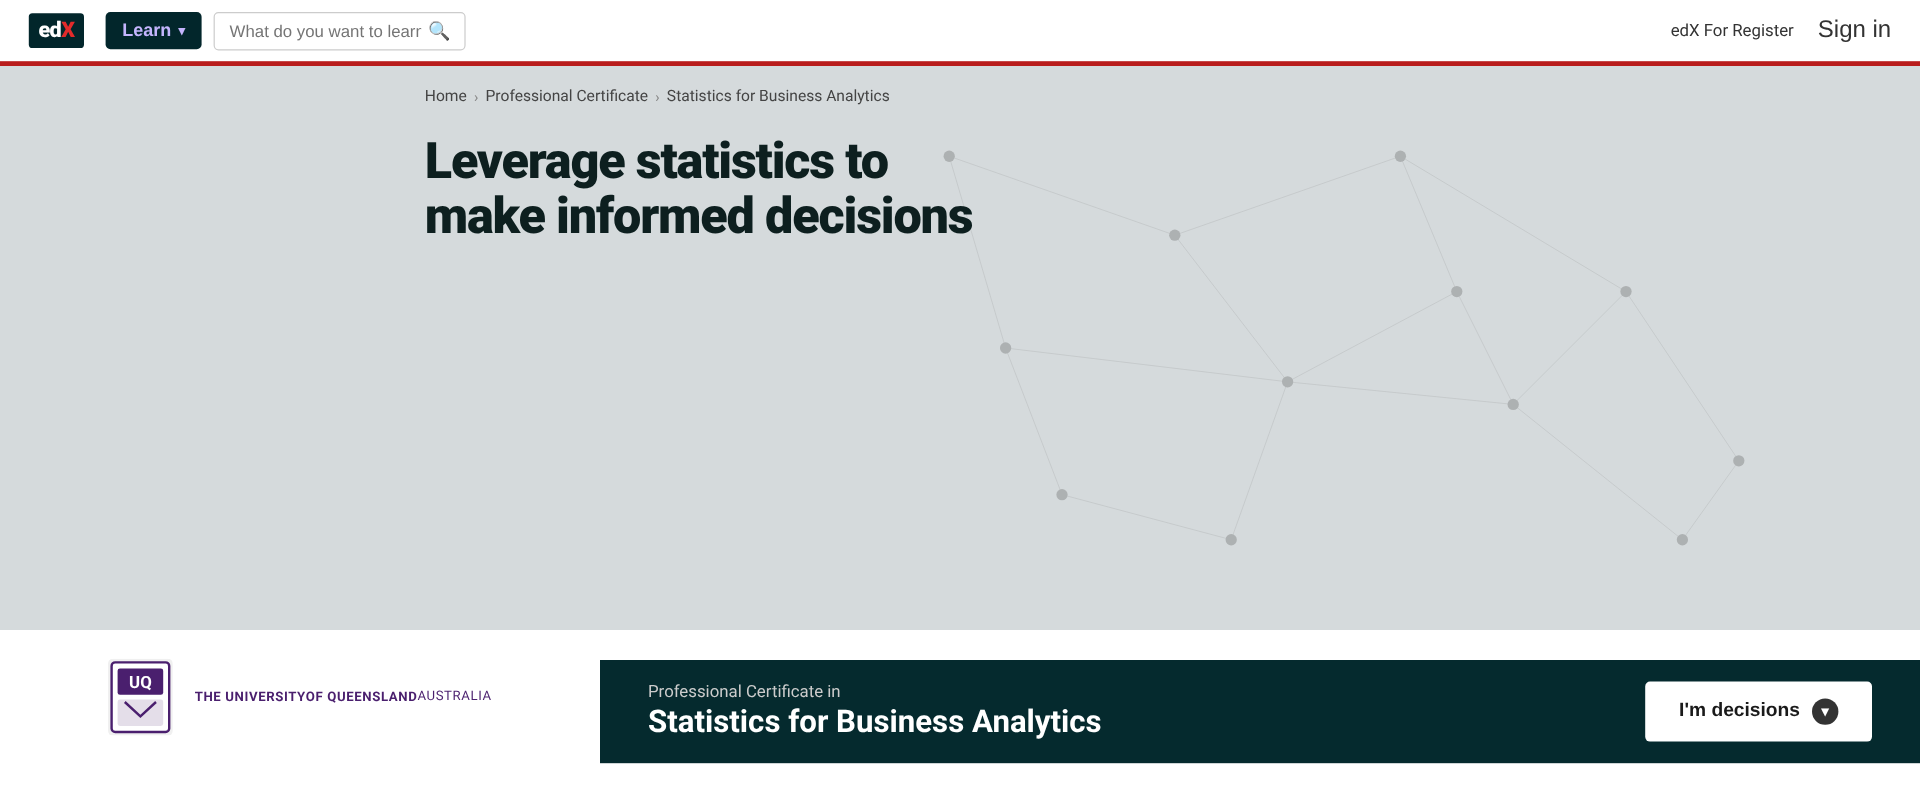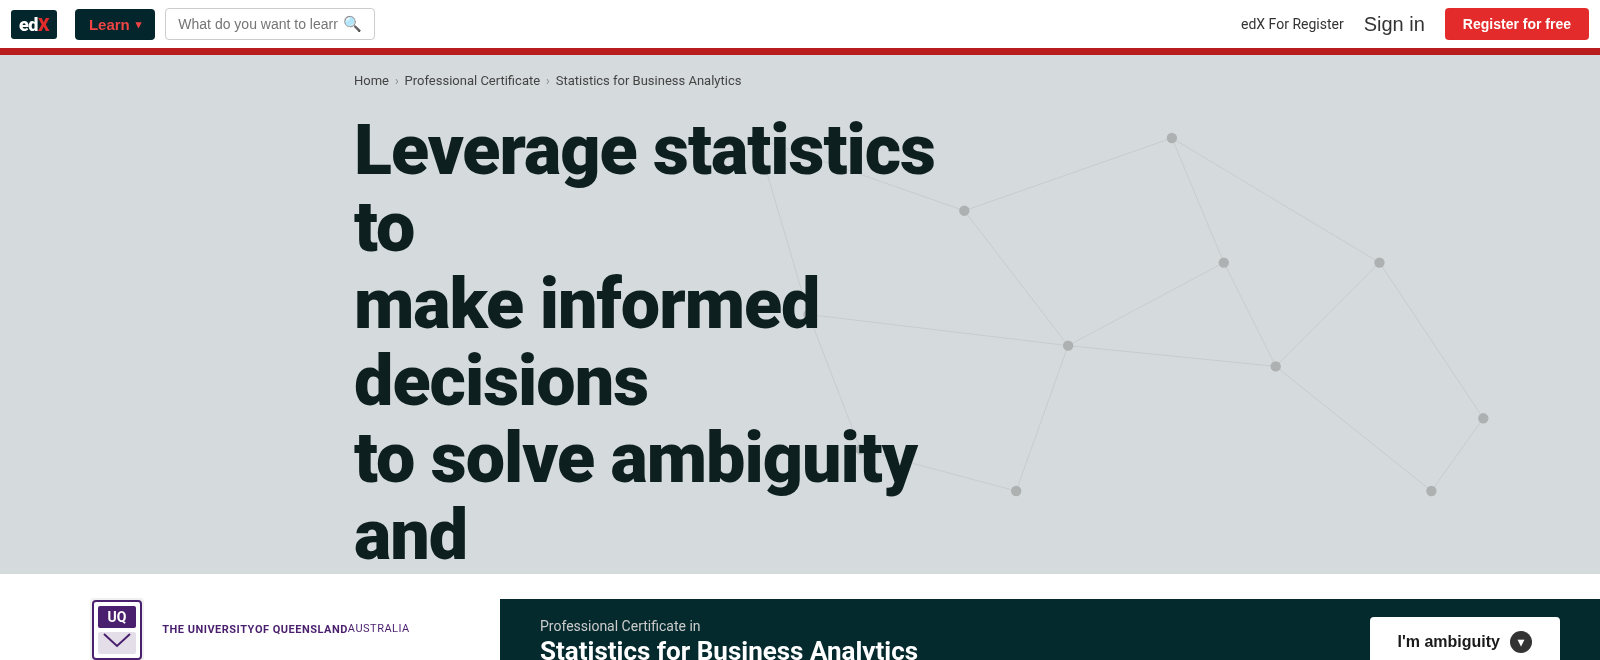--- a/index.html
+++ b/index.html
@@ -4,43 +4,43 @@
   <style>
     * { box-sizing: border-box; margin: 0; padding: 0; }
     body { font-family: -apple-system, BlinkMacSystemFont, 'Segoe UI', Roboto, sans-serif; background: #fff; width: 1600px; }
 
     
     .header {
       display: flex;
       align-items: center;
       height: 55px;
       background: #fff;
-      padding: 0 11px;
-      border-bottom: 7px solid #b91c1c;
+      padding: 0 24px;
+      border-bottom: 4px solid #b91c1c;
       position: relative;
       z-index: 10;
     }
     .logo {
       display: flex;
       align-items: center;
       margin-right: 8px;
     }
     .logo-box {
       background: #02262b;
       color: #fff;
       font-weight: 900;
       font-size: 18px;
       padding: 4px 8px;
       border-radius: 3px;
       letter-spacing: -0.5px;
     }
     .logo-box span { color: #e32b2b; }
     .learn-btn {
       background: #02262b;
-      color: #ef4444;
+      color: #c4b5fd;
       border: none;
       border-radius: 4px;
       padding: 7px 14px;
       font-size: 15px;
       font-weight: 600;
       cursor: pointer;
       display: flex;
       align-items: center;
       gap: 6px;
       margin-left: 10px;
@@ -138,21 +138,21 @@
     }
     .breadcrumb a { color: #444; text-decoration: none; }
     .breadcrumb .sep { color: #888; font-size: 12px; }
     .hero-content {
       position: relative;
       z-index: 2;
       padding: 24px 0 0 310px;
       max-width: 900px;
     }
     .hero-title {
-      font-size: 70px;
+      font-size: 42px;
       font-weight: 900;
       color: #0d1f1f;
       line-height: 1.1;
       letter-spacing: -1px;
     }
 
     
     .cert-bar {
       display: flex;
       align-items: stretch;
@@ -279,21 +279,20 @@
     <span>Learn</span>
     <span class="chevron">▾</span>
   </button>
   <div class="search-bar">
     <input type="text" placeholder="What do you want to learn?" style="">
     <button class="search-icon-btn">🔍</button>
   </div>
   <div class="header-right">
     <a class="header-link">edX For Register</a>
     <button class="sign-in-btn">Sign in</button>
-    <button class="register-btn">Register for free</button>
   </div>
 </header>
 
 <section class="hero">
   <div class="hero-bg">
     <svg viewBox="0 0 900 500" xmlns="http://www.w3.org/2000/svg">
       <g stroke="#888" stroke-width="0.8" fill="none" opacity="0.6">
         <line x1="100" y1="80" x2="300" y2="150"></line>
         <line x1="300" y1="150" x2="500" y2="80"></line>
         <line x1="500" y1="80" x2="700" y2="200"></line>
@@ -334,21 +333,21 @@
     <span class="sep">›</span>
     <a>Professional Certificate</a>
     <span class="sep">›</span>
     <span>Statistics for Business Analytics</span>
   </nav>
 
   <div class="hero-content">
     <h1 class="hero-title">
       <span>Leverage statistics to</span><br>
       <span>make informed decisions</span><br>
-      <span>to solve ambiguity and</span><br>
+      <br>
     </h1>
   </div>
 </section>
 
 <div class="cert-bar">
   <div class="cert-bar-logo">
     <svg class="uq-shield" viewBox="0 0 54 64" xmlns="http://www.w3.org/2000/svg">
       <rect width="54" height="64" rx="4" fill="#f0f0f0"></rect>
       <rect x="3" y="3" width="48" height="58" rx="3" fill="white" stroke="#4a1f6e" stroke-width="2"></rect>
       <rect x="8" y="8" width="38" height="22" rx="2" fill="#4a1f6e"></rect>
@@ -361,21 +360,21 @@
       <span class="uq-name">of Queensland</span>
       <span class="uq-sub">Australia</span>
     </div>
   </div>
   <div class="cert-bar-info">
     <div class="cert-bar-text">
       <div class="cert-label">Professional Certificate in</div>
       <div class="cert-title">Statistics for Business Analytics</div>
     </div>
     <button class="interested-btn">
-      <span>I'm ambiguity</span>
+      <span>I'm decisions</span>
       <span class="ci">▾</span>
     </button>
   </div>
 </div>
 
 <div class="bottom-section">
   <h2 class="what-learn">What you will learn</h2>
   <div class="expert-block">
     <div class="expert-icon">
       

